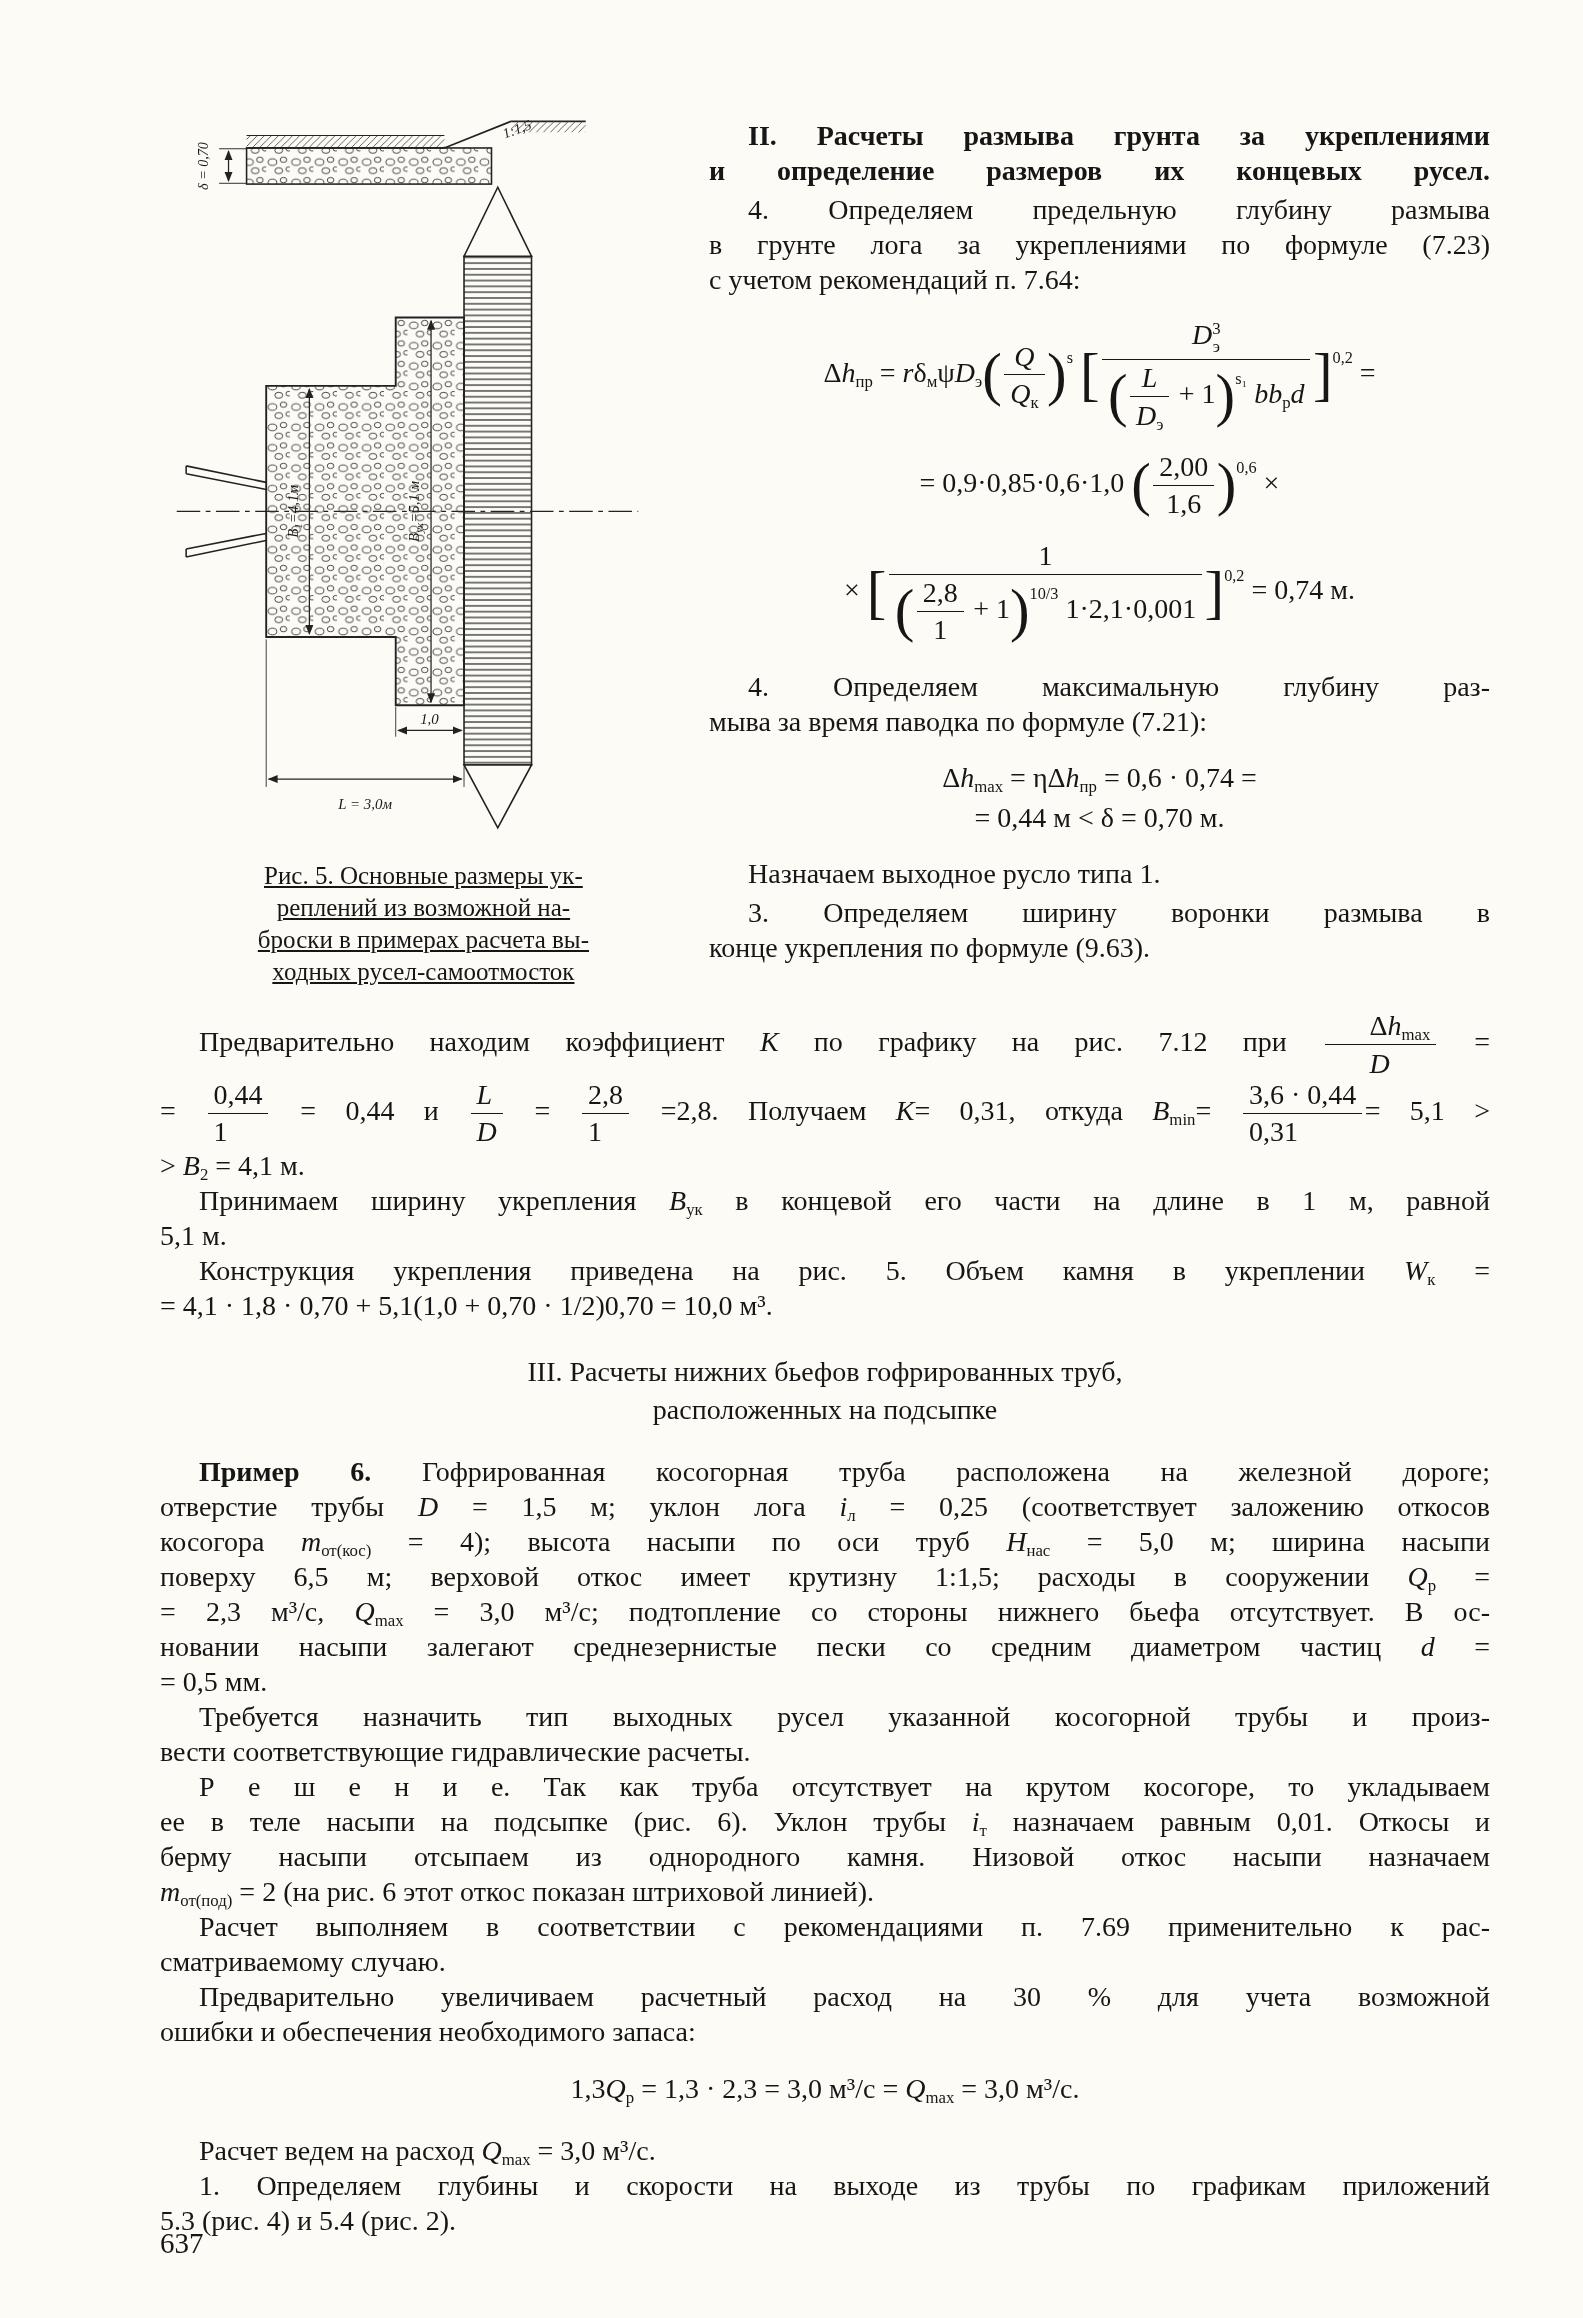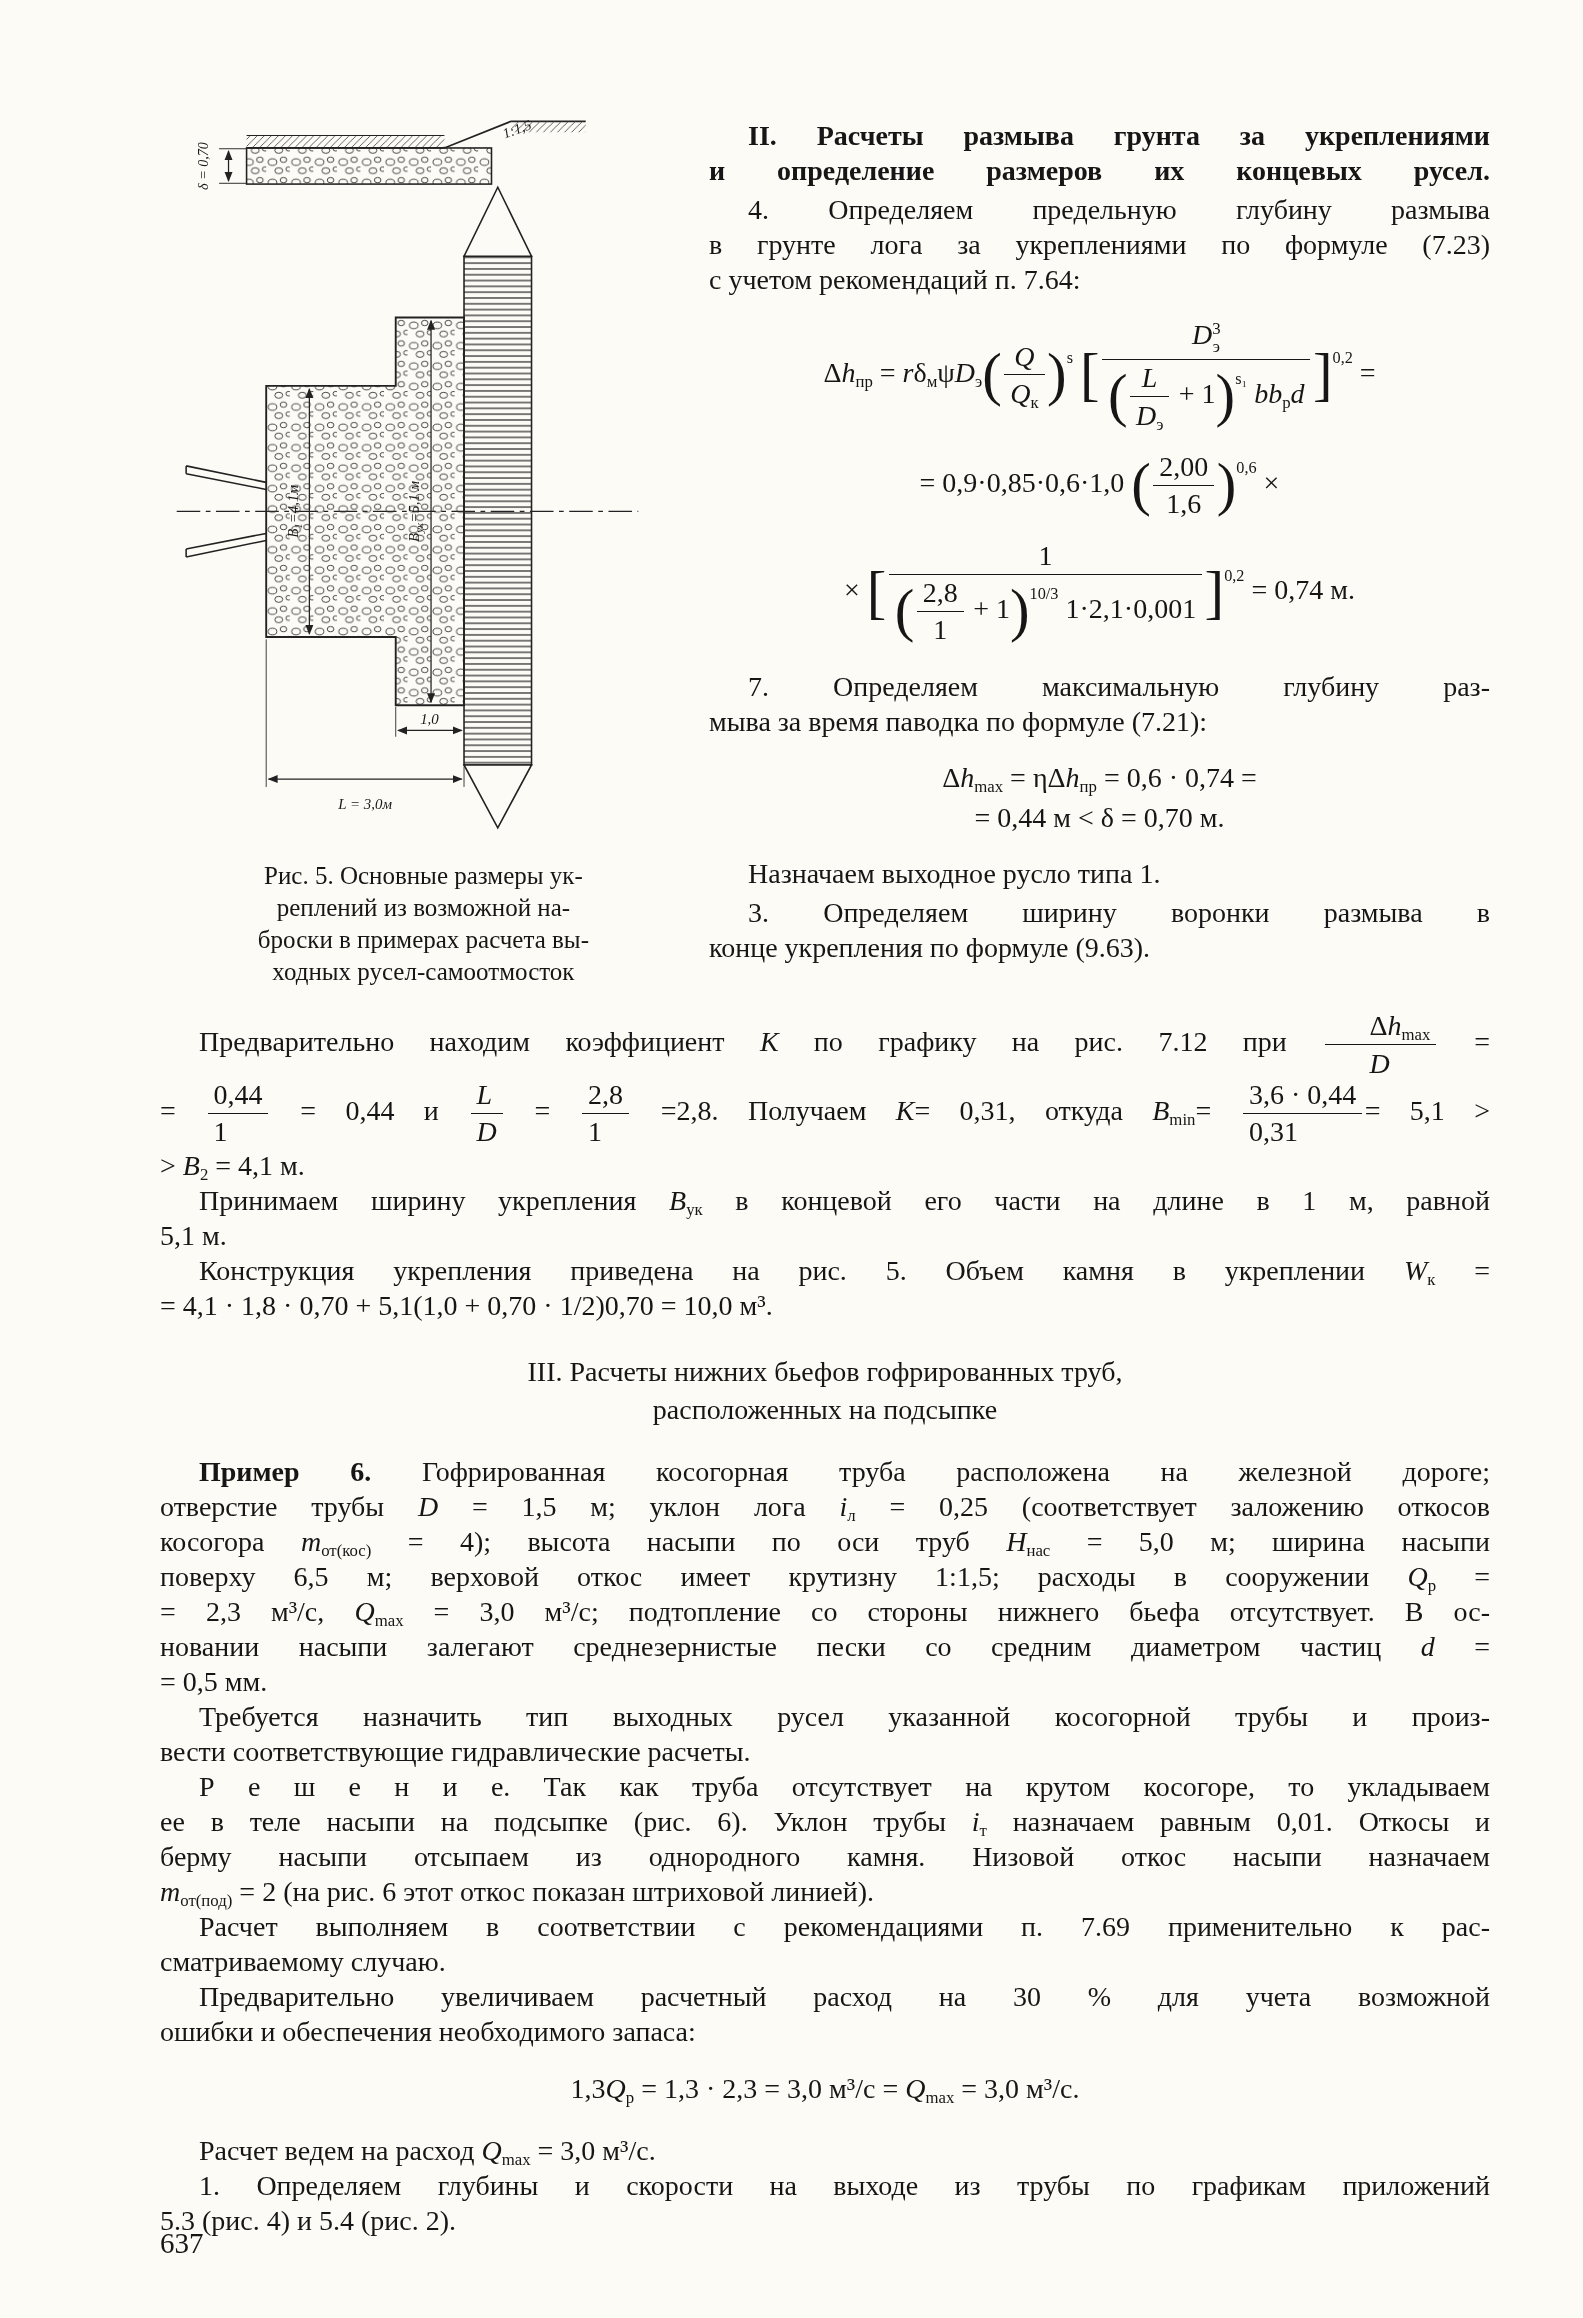--- a/index.html
+++ b/index.html
@@ -11,21 +11,21 @@
     font-size:28px;line-height:35px;
   }
   .cols{display:flex;gap:34px;margin-bottom:22px;}
   .figcol{width:515px;flex:none;padding-left:11.8px;box-sizing:border-box;}
   .textcol{flex:1;min-width:0;}
   .ln{text-align:justify;text-align-last:justify;}
   .para .ln:last-child{text-align-last:left;}
   .indent .ln:first-child{text-indent:39px;}
   .jlast .ln:last-child{text-align-last:justify;}
   .bold{font-weight:bold;}
-  .caption{margin-top:15px;font-size:25px;line-height:32px;}
+  .caption{margin-top:15px;font-size:25px;line-height:32px;text-decoration:underline;}
   .caption .ln{text-align:center;text-align-last:center;}
   .h3{font-weight:normal;margin:30px 0 25px;}
   .h3 .ln{text-align:center;text-align-last:center;line-height:38px;}
   .fml{margin:18.5px 0;}
   .fml .ln{text-align:center;text-align-last:center;}
   .f1{margin:22px 0 23.6px;}
   .f1 .ln + .ln{margin-top:20px;}
   .f2 .ln{line-height:40px;}
   .f3{margin:22px 0 20px;}
   .gap-top{margin-top:27px;}
@@ -141,21 +141,21 @@
           <div class="ln">4. Определяем предельную глубину размыва</div>
           <div class="ln">в грунте лога за укреплениями по формуле (7.23)</div>
           <div class="ln">с учетом рекомендаций п. 7.64:</div>
         </div>
       <div class="fml f1">
           <div class="ln">Δ<i>h</i><sub>пр</sub> = <i>r</i>δ<sub>м</sub>ψ<i>D</i><sub>э</sub><span class="big">(</span><span class="frac"><span class="fnum"><i>Q</i></span><span class="fden"><i>Q</i><sub>к</sub></span></span><span class="big">)</span><span class="tsup">s</span> <span class="big">[</span><span class="frac"><span class="fnum"><i>D</i><span class="ss"><span>3</span><span>э</span></span></span><span class="fden"><span class="big">(</span><span class="frac"><span class="fnum"><i>L</i></span><span class="fden"><i>D</i><sub>э</sub></span></span> + 1<span class="big">)</span><span class="tsup">s₁</span> <i>bb</i><sub>р</sub><i>d</i></span></span><span class="big">]</span><span class="tsup">0,2</span> =</div>
           <div class="ln">= 0,9·0,85·0,6·1,0 <span class="big">(</span><span class="frac"><span class="fnum">2,00</span><span class="fden">1,6</span></span><span class="big">)</span><span class="tsup">0,6</span> ×</div>
           <div class="ln">× <span class="big">[</span><span class="frac"><span class="fnum">1</span><span class="fden"><span class="big">(</span><span class="frac"><span class="fnum">2,8</span><span class="fden">1</span></span> + 1<span class="big">)</span><span class="tsup">10/3</span>  1·2,1·0,001</span></span><span class="big">]</span><span class="tsup">0,2</span> = 0,74 м.</div>
         </div>
       <div class="para indent">
-          <div class="ln">7. Определяем максимальную глубину раз-</div>
+          <div class="ln">4. Определяем максимальную глубину раз-</div>
           <div class="ln">мыва за время паводка по формуле (7.21):</div>
         </div>
       <div class="fml f2">
           <div class="ln">Δ<i>h</i><sub>max</sub> = ηΔ<i>h</i><sub>пр</sub> = 0,6 · 0,74 =</div>
           <div class="ln">= 0,44 м &lt; δ = 0,70 м.</div>
         </div>
       <div class="para indent">
           <div class="ln">Назначаем выходное русло типа 1.</div>
         </div>
       <div class="para indent">

